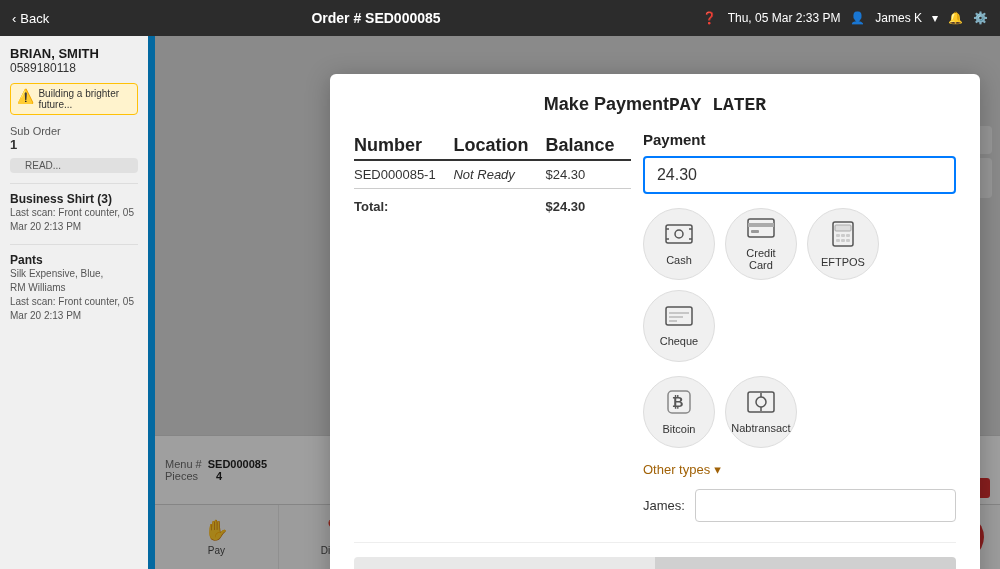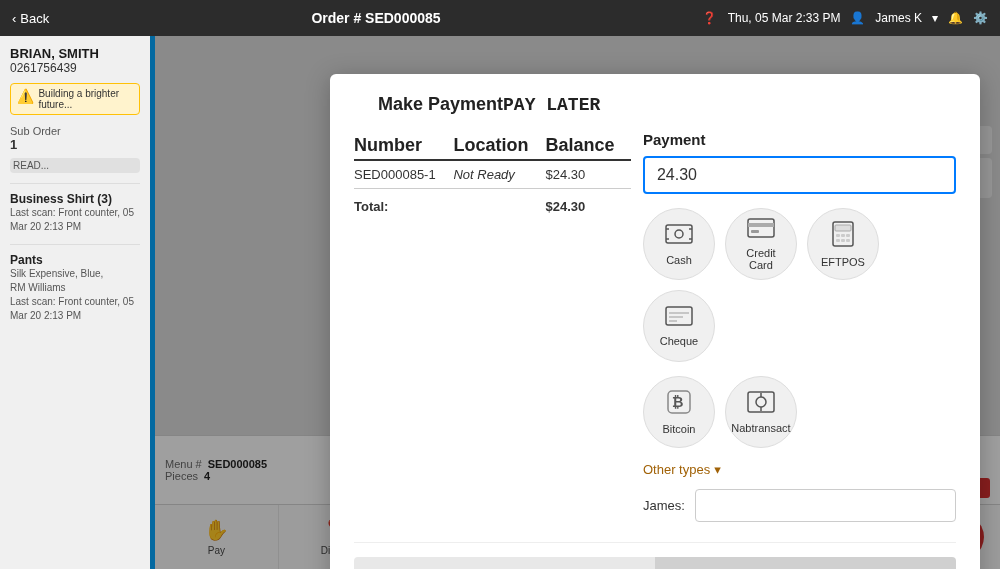--- a/index.html
+++ b/index.html
@@ -34,21 +34,21 @@
     
     .main-layout {
       display: flex;
       height: calc(569px - 36px);
     }
 
     
     .left-panel {
       width: 155px;
       background: #f0f0f0;
-      border-right: 5px solid #0369a1;
+      border-right: 7px solid #0369a1;
       display: flex;
       flex-direction: column;
       padding: 10px 10px 0 10px;
       position: relative;
     }
     .customer-name {
       font-weight: 700;
       font-size: 13px;
       color: #1a1a1a;
     }
@@ -69,21 +69,21 @@
       color: #333;
       margin-bottom: 10px;
     }
     .alert-icon { color: #e6a000; font-size: 14px; }
     .sub-order-label { font-size: 11px; color: #555; }
     .sub-order-num { font-weight: 700; font-size: 13px; color: #333; margin-bottom: 6px; }
     .ready-badge {
       background: #e0e0e0;
       color: #555;
       font-size: 10px;
-      padding: 2px 3px;
+      padding: 2px 15px;
       border-radius: 4px;
       display: inline-block;
       margin-bottom: 10px;
     }
     .order-item {
       margin-bottom: 10px;
       border-top: 1px solid #ddd;
       padding-top: 8px;
     }
     .order-item-name { font-weight: 600; font-size: 12px; color: #222; }
@@ -188,24 +188,23 @@
       right: 0;
       z-index: 20;
       background: white;
       border-radius: 6px;
       box-shadow: 0 4px 24px rgba(0,0,0,0.25);
       padding: 20px 24px;
       margin: 10px 20px;
     }
     .modal-header {
       display: flex;
-      justify-content: flex-start;
+      justify-content: center;
       align-items: center;
       margin-bottom: 16px;
-      margin-left: 24px;
     }
     .modal-title { font-size: 18px; font-weight: 600; color: #222; }
     .modal-pay-later-title { font-size: 18px; font-weight: 700; color: #222; font-family: Liberation Mono, monospace; }
 
     
     .payment-table { width: 46%; float: left; }
     .payment-table table { width: 100%; border-collapse: collapse; }
     .payment-table th {
       text-align: left;
       font-size: 18px;
@@ -335,21 +334,21 @@
     <span>▾</span>
     <span>🔔</span>
     <span>⚙️</span>
   </div>
 </div>
 
 <div class="main-layout">
 
   <div class="left-panel">
     <div class="customer-name">BRIAN, SMITH</div>
-    <div class="customer-phone">0261756439</div>
+    <div class="customer-phone">0589180118</div>
     <div class="alert-banner">
       <span class="alert-icon">⚠️</span>
       <span>Building a brighter future...</span>
     </div>
     <div class="sub-order-label">Sub Order</div>
     <div class="sub-order-num">1</div>
     <div class="ready-badge">READ...</div>
 
     <div class="order-item">
       <div class="order-item-name">Business Shirt (3)</div>
@@ -374,21 +373,21 @@
       </button>
     </div>
 
     <div style="margin-top: auto;">
       <div class="bottom-status">
         <div>
           <div style="display:flex;gap:6px;">
             <span class="status-label">Menu #</span>
             <span class="status-value">SED000085</span>
           </div>
-          <div style="display:flex;gap:6px;">
+          <div style="display:flex;gap:18px;">
             <span class="status-label">Pieces</span>
             <span class="status-value">4</span>
           </div>
         </div>
         <div style="margin-left:auto;">
           <div style="display:flex;gap:8px;">
             <span class="status-label">Sub Total</span>
             <span class="status-value">27.00</span>
           </div>
           <div style="display:flex;gap:8px;">

